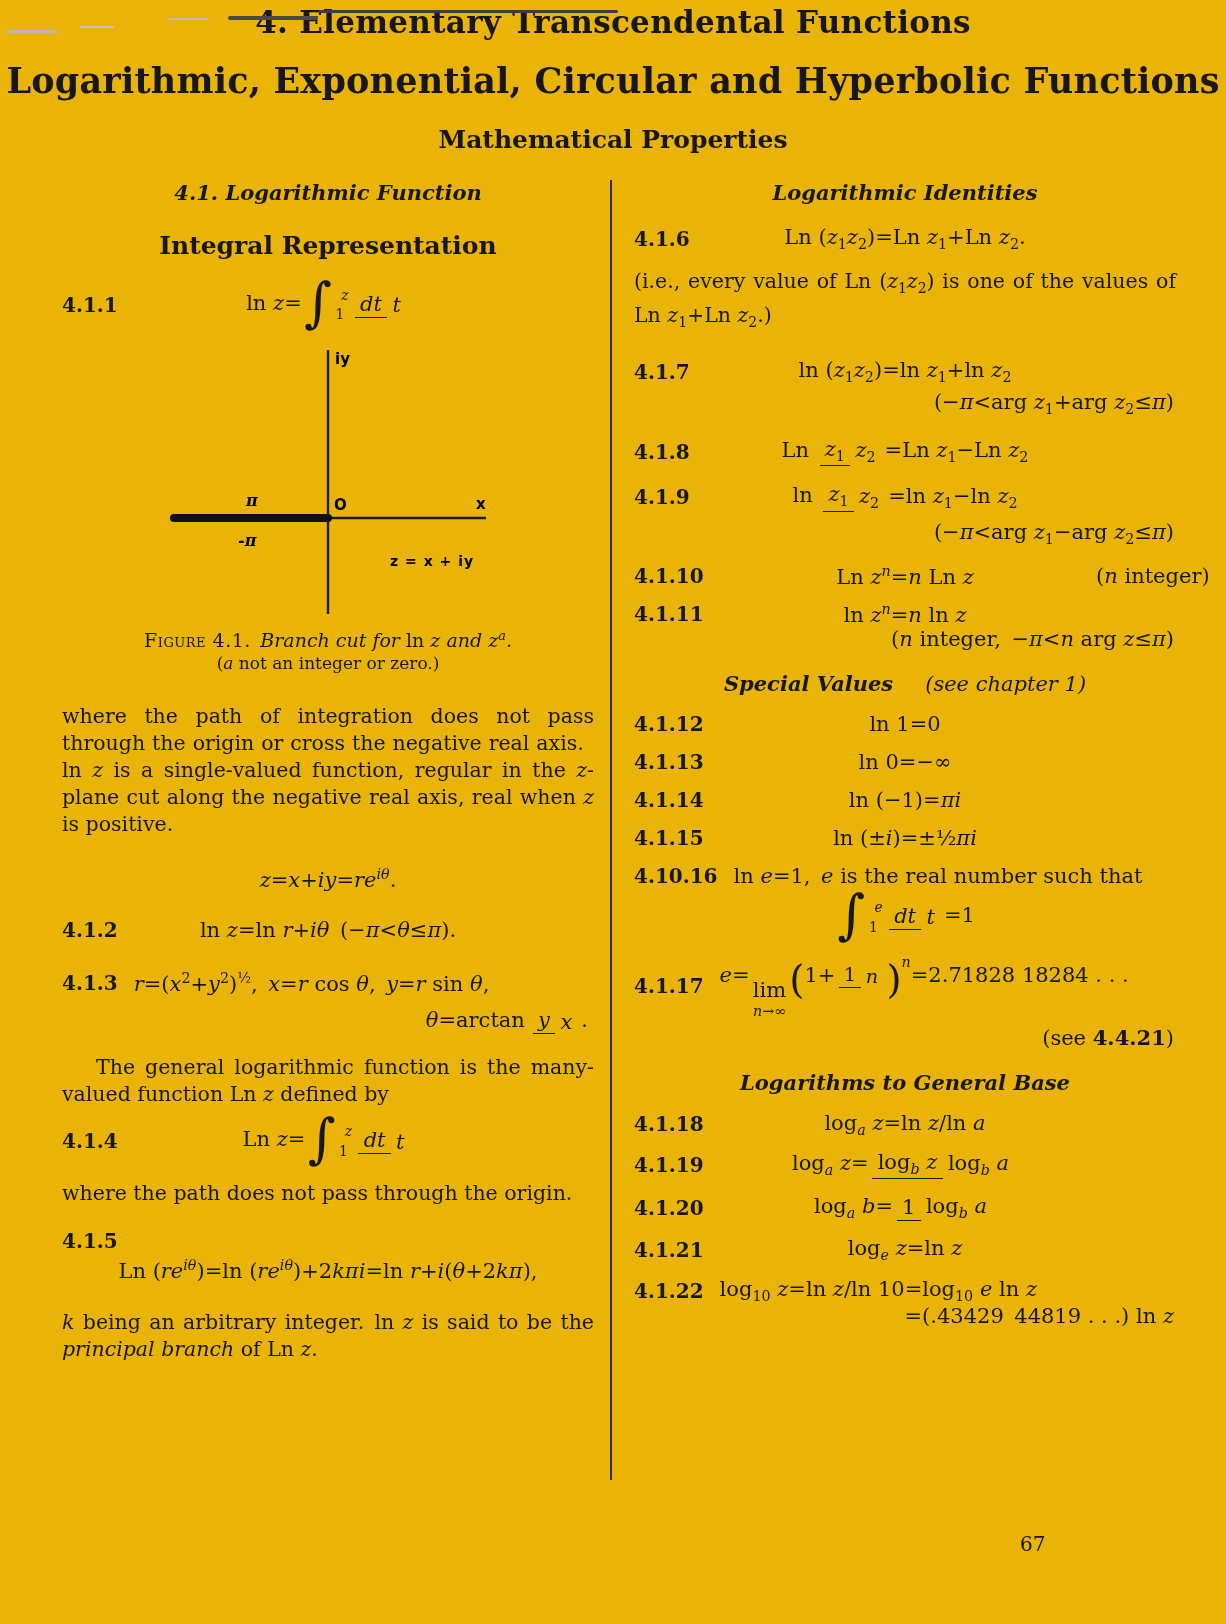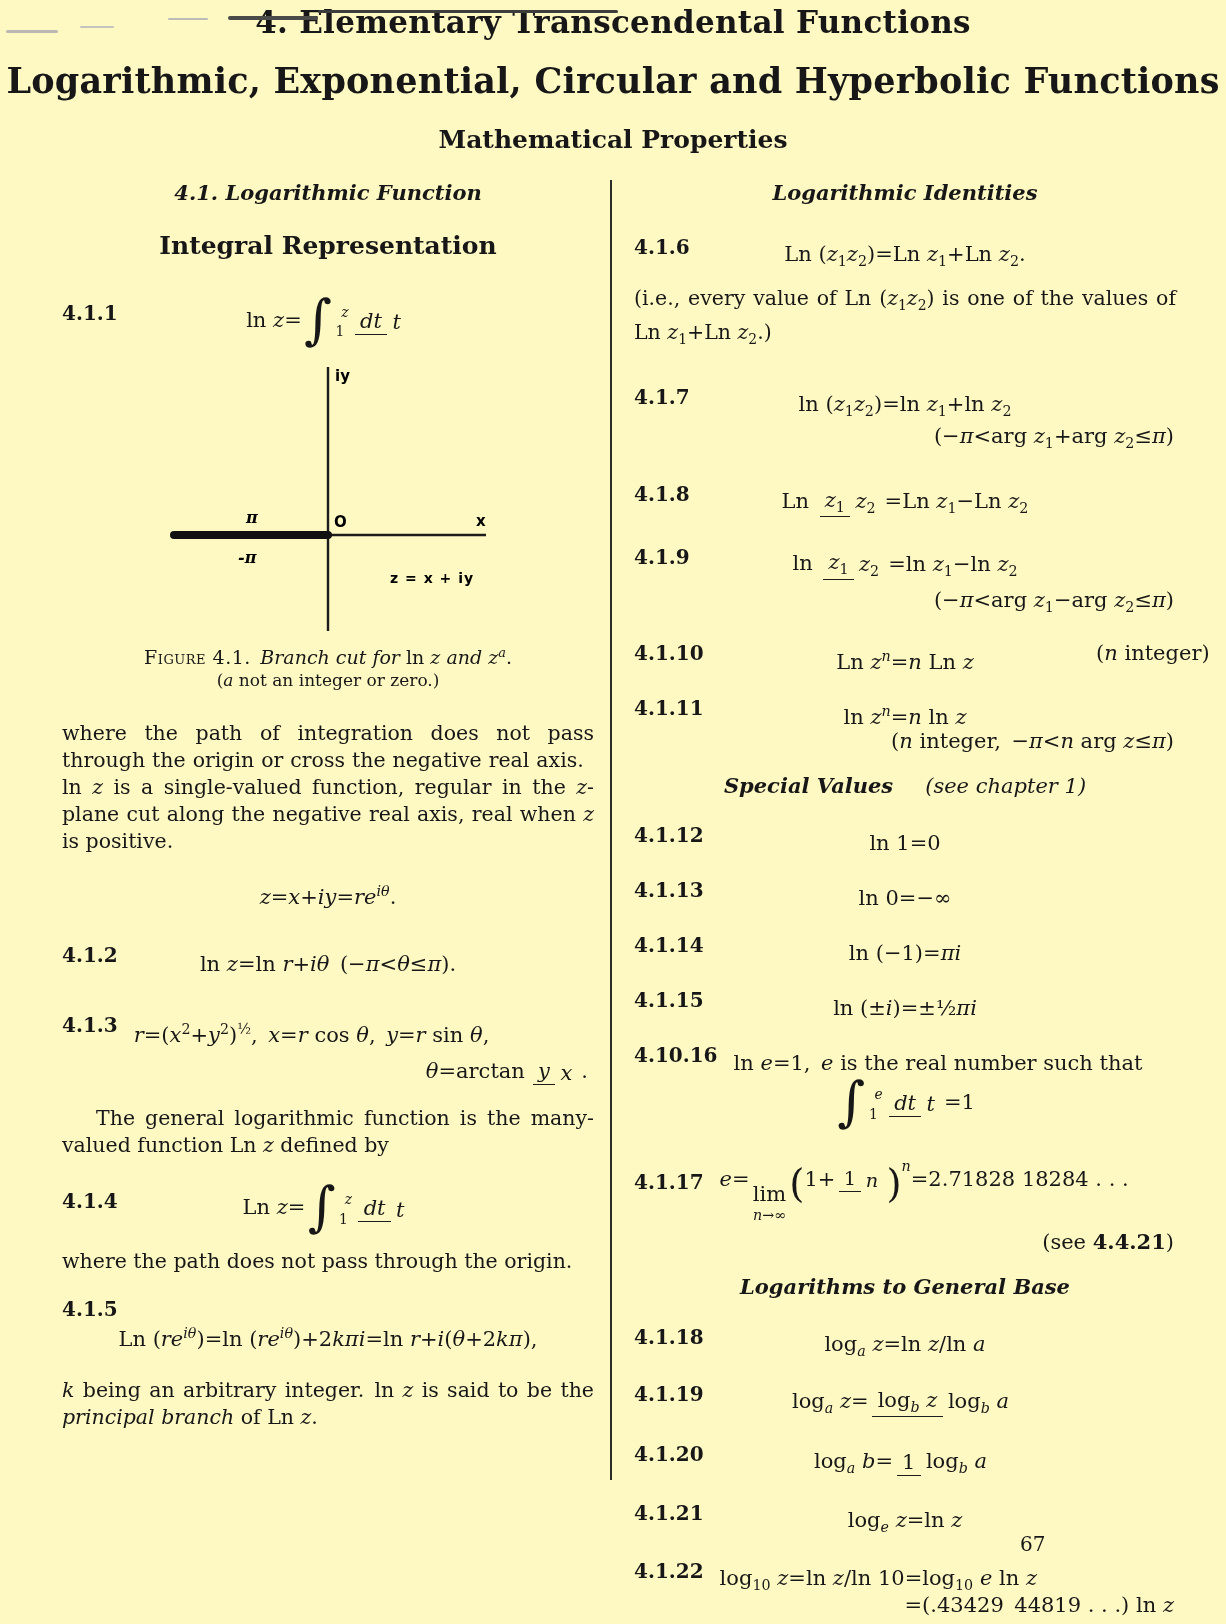--- a/index.html
+++ b/index.html
@@ -1,20 +1,20 @@
 <!DOCTYPE html>
 <html><head>
 <meta charset="utf-8">
 <style>
   html,body{margin:0;padding:0;background:#e8e6e1;}
   .page{
     position:relative;
     width:1226px;height:1624px;
     margin:0 auto;
-    background:#fef9c3;
+    background:#eab308;
     color:#171717;
     font-family:"DejaVu Serif","Liberation Serif",serif;
     overflow:hidden;
   }
   
   .artifact{position:absolute;background:#9a9a96;border-radius:2px;}
   .artifact.a1{left:6px;top:30px;width:52px;height:3px;background:#b9b8b3;}
   .artifact.a2{left:80px;top:26px;width:34px;height:2px;background:#c4c3be;}
   .artifact.a3{left:168px;top:18px;width:40px;height:2px;background:#bdbcb7;}
   .artifact.a4{left:228px;top:16px;width:90px;height:4px;background:#4a4a48;}
@@ -33,21 +33,21 @@
   .col.right{flex:1;padding-left:22px;}
   .divider{width:2px;background:#2b2b29;height:1300px;margin-top:4px;flex:0 0 2px;}
 
   .colhead{font-size:21px;font-weight:700;text-align:center;font-style:italic;}
   .colhead .note{font-weight:400;margin-left:32px;}
   .subhead{font-size:25px;font-weight:700;text-align:center;margin-top:26px;}
 
   
   .eqrow{display:grid;grid-template-columns:80px 1fr 80px;align-items:center;font-size:21px;}
   .eqrow .eqnum{grid-column:1;font-weight:700;font-size:20px;align-self:center;}
-  .eqrow .body{grid-column:2;text-align:center;margin-top:17px;}
+  .eqrow .body{grid-column:2;text-align:center;}
   .eqrow .side{grid-column:3;text-align:right;white-space:nowrap;}
   .eqrow.flow{display:flex;align-items:center;gap:16px;}
   .eqrow.flow .body{text-align:left;}
   .constraint{font-size:21px;text-align:right;padding-right:2px;}
   .eqnum-line{font-weight:700;font-size:20px;}
 
   i{font-style:italic;}
   sup{font-size:68%;}
   sub{font-size:68%;}
 

